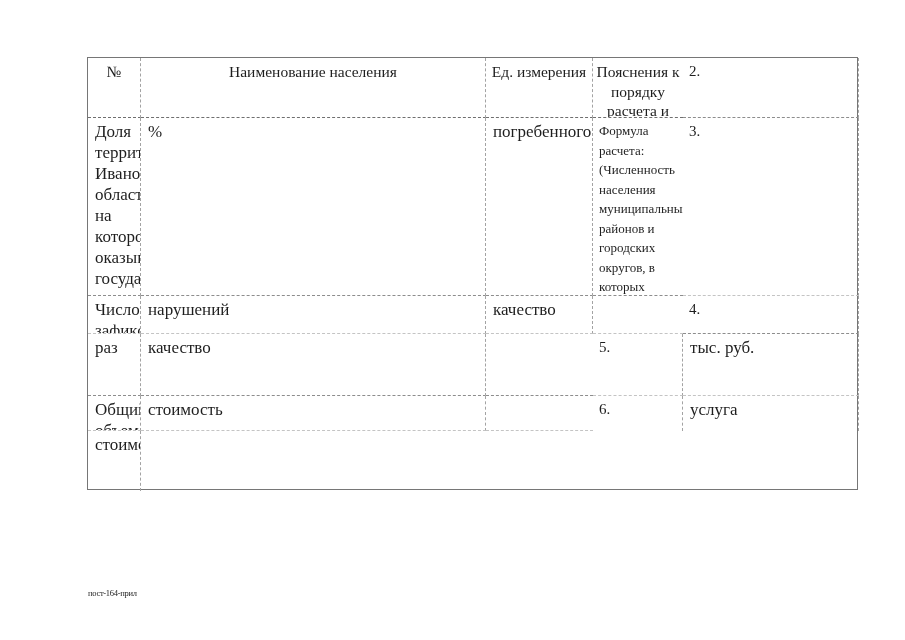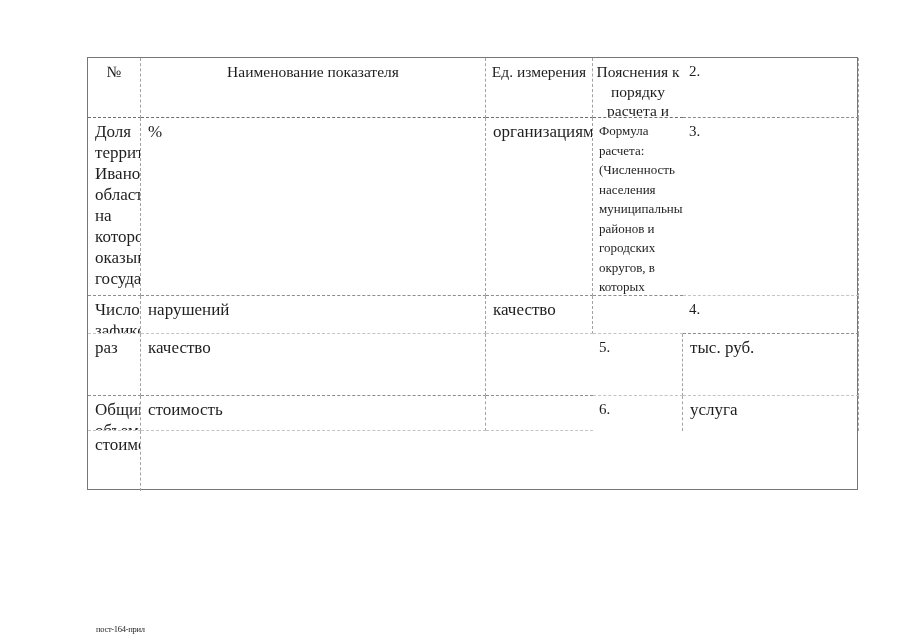--- a/index.html
+++ b/index.html
@@ -45,47 +45,46 @@
     padding: 4px 2px 0 2px;
     font-size: 15.5px;
     line-height: 19.5px;
     border-bottom: 1px dashed #6f6f6f;
   }
   .cell.numcol { padding-left: 6px; font-size: 15px; }
   .cell.expl   { font-size: 13px; line-height: 19.5px; padding: 3px 4px 0 6px; }
   .cell.faintline { border-bottom-color: #c4c4c4; }
   .footer-note {
     position: absolute;
-    left: 96px;
+    left: 88px;
     top: 588px;
     font-size: 8.5px;
     line-height: 10px;
     color: #1a1a1a;
     letter-spacing: -0.3px;
     filter: blur(0.4px);
     transform: scaleY(0.92);
-    margin-top: 36px;
   }
 </style>
 </head>
 <body>
 
 <div class="page">
 
   <div class="doc-table">
 
     <div class="cell head">№</div>
-    <div class="cell head">Наименование показателя</div>
+    <div class="cell head">Наименование населения</div>
     <div class="cell head">Ед. измерения</div>
     <div class="cell head lastcol">Пояснения к порядку расчета и учета значений показателя</div>
 
     <div class="cell numcol">2.</div>
     <div class="cell">Доля территории Ивановской области, на которой оказывается государственная услуга</div>
     <div class="cell">%</div>
-    <div class="cell">организациям</div>
+    <div class="cell">погребенного</div>
     <div class="cell expl lastcol">Формула расчета: (Численность населения муниципальных районов и городских округов, в которых оказывается услуга) : (Численность населения Ивановской области)*100. Данные на конец отчетного периода</div>
 
     <div class="cell numcol faintline">3.</div>
     <div class="cell faintline">Число зафиксированных нарушений требований территории качества государственной услуги</div>
     <div class="cell faintline">нарушений</div>
     <div class="cell faintline">качество</div>
     <div class="cell expl faintline lastcol"></div>
 
     <div class="cell numcol">4.</div>
     <div class="cell">раз</div>

